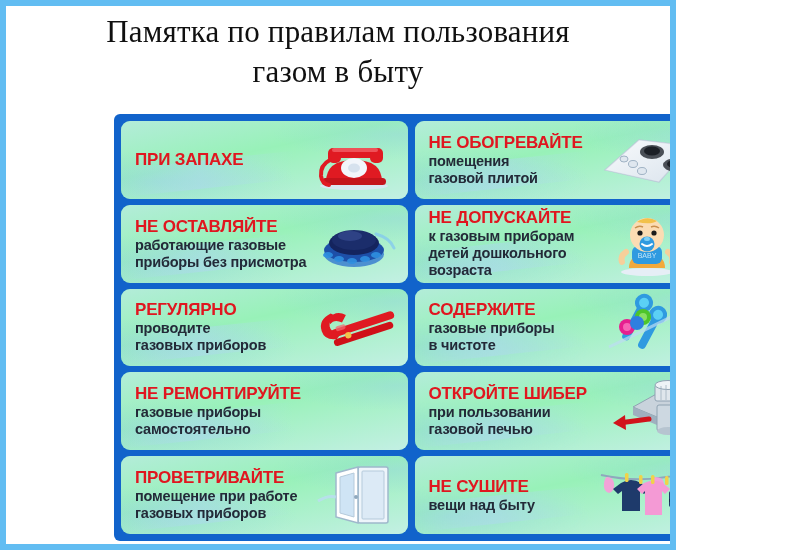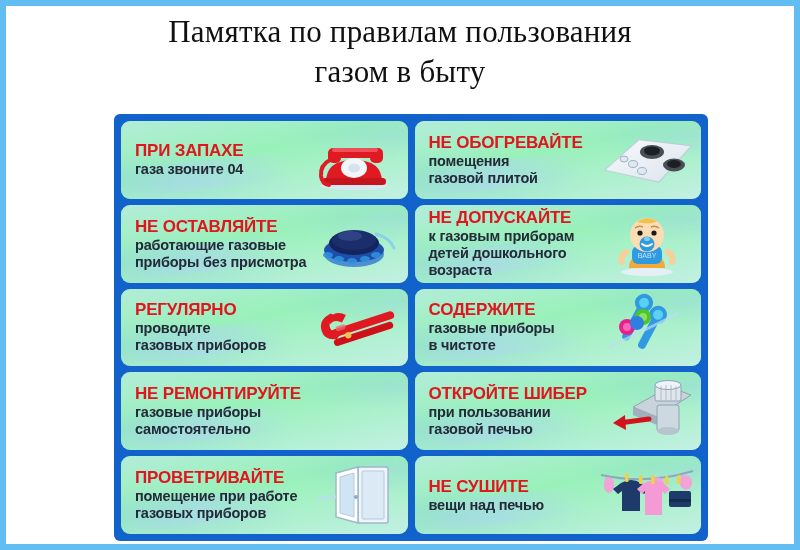--- a/index.html
+++ b/index.html
@@ -4,21 +4,21 @@
 <style>
   html, body {
     margin: 0; padding: 0;
     width: 800px; height: 550px;
     overflow: hidden;
     background: #ffffff;
     font-family: "Liberation Sans", sans-serif;
   }
   #poster {
     position: relative;
-    width: 800px; height: 550px;
+    width: 676px; height: 550px;
     background: #ffffff;
     border: 6px solid #62bdf2;
     box-sizing: border-box;
     overflow: hidden;
   }
   
   .title {
     position: absolute;
     left: 0; right: 0; top: 6px;
     text-align: center;
@@ -126,21 +126,20 @@
   </div>
 
   <div class="board">
 
     <div class="row">
 
       <div class="card">
         <div class="card-inner">
           <div class="txt">
             <div class="head">ПРИ ЗАПАХЕ</div>
-            <div class="sub">газа звоните 04</div>
           </div>
           <div class="art">
             <svg viewBox="0 0 96 68">
               <ellipse cx="48" cy="60" rx="34" ry="4" fill="#d8e7f2"></ellipse>
               <path d="M20 56 q0-22 28-22 q28 0 28 22 z" fill="#e01a22"></path>
               <rect x="16" y="52" width="64" height="7" rx="3.5" fill="#c4141c"></rect>
               <ellipse cx="48" cy="42" rx="13" ry="10" fill="#f2f6fb"></ellipse>
               <ellipse cx="48" cy="42" rx="6" ry="4.5" fill="#d6e2ee"></ellipse>
               <rect x="26" y="22" width="46" height="10" rx="5" fill="#e01a22"></rect>
               <rect x="22" y="22" width="13" height="15" rx="5" fill="#e01a22"></rect>
@@ -355,21 +354,21 @@
               <path d="M12 40 q10-6 18-4" stroke="#bcdcf2" stroke-width="3" fill="none" opacity=".8"></path>
             </svg>
           </div>
         </div>
       </div>
 
       <div class="card">
         <div class="card-inner">
           <div class="txt">
             <div class="head">НЕ СУШИТЕ</div>
-            <div class="sub">вещи над печью</div>
+            <div class="sub">вещи над быту</div>
           </div>
           <div class="art">
             <svg viewBox="0 0 96 68">
               <path d="M2 14 Q48 24 94 10" stroke="#8fa8bd" stroke-width="2" fill="none"></path>
               <g fill="#f2a3d8">
                 <path d="M8 16 q6 0 7 6 q1 8 -5 10 q-6-2 -5-10 q1-6 3-6 z"></path>
                 <path d="M56 16 q8 0 9 6 q1 7 -6 9 q-7-2 -6-9 q1-6 3-6 z"></path>
                 <path d="M84 14 q8 0 9 6 q1 7 -6 9 q-7-2 -6-9 q1-6 3-6 z"></path>
               </g>
               <path d="M22 22 q10-6 20 0 l8 6 l-5 5 l-4-3 l0 20 l-18 0 l0-20 l-4 3 l-5-5 z" fill="#1e3a6b"></path>

